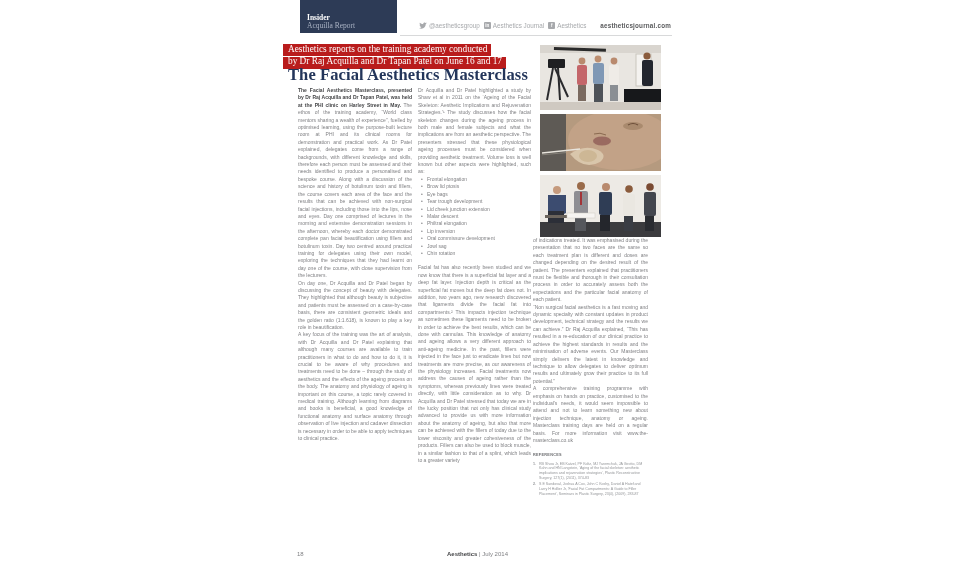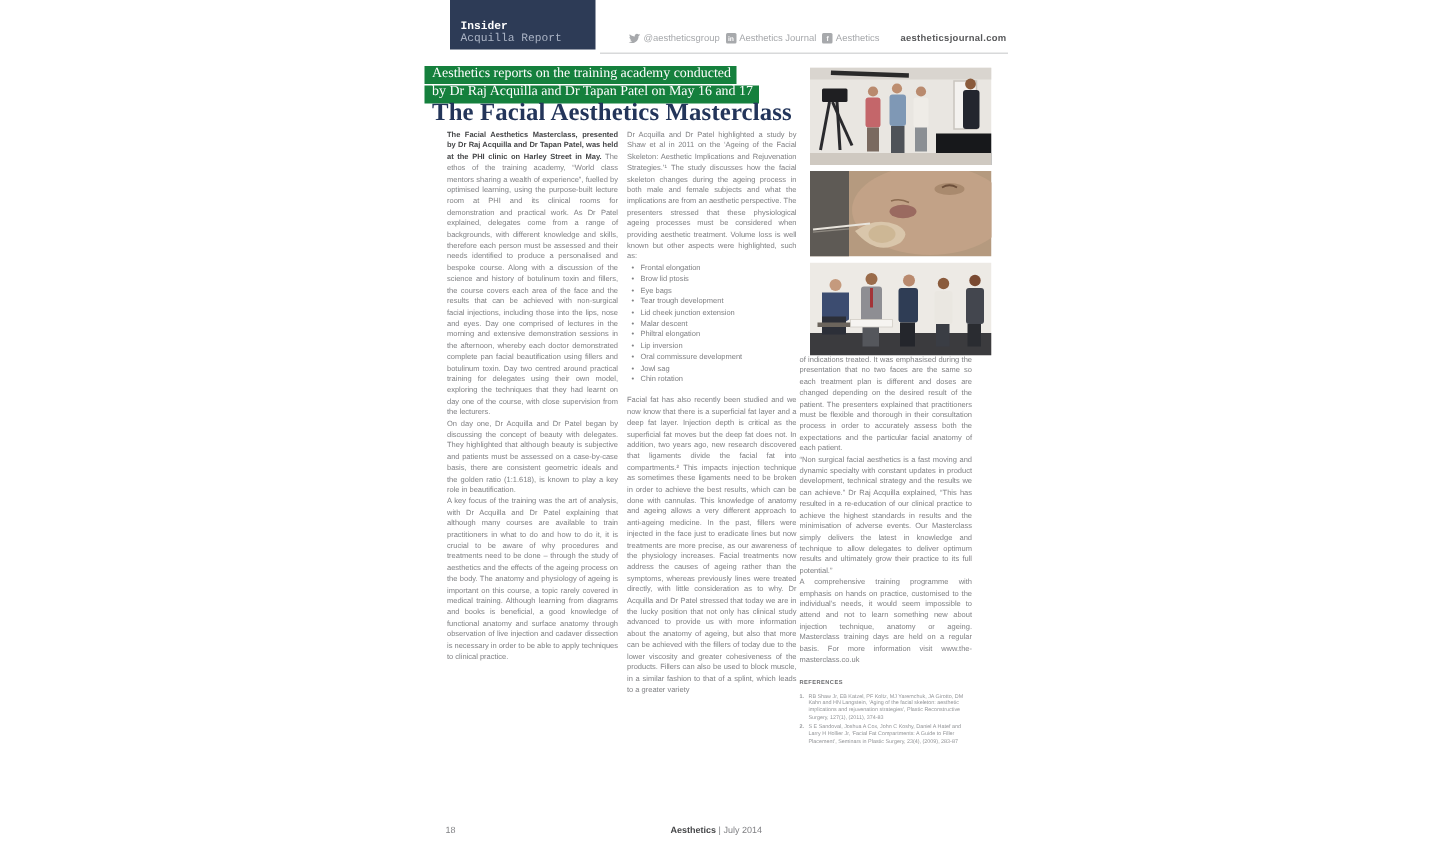--- a/index.html
+++ b/index.html
@@ -4,37 +4,37 @@
 <style>
   * { margin:0; padding:0; box-sizing:border-box; }
   html,body { width:955px; height:570px; background:#ffffff; overflow:hidden; }
   body { font-family:"Liberation Sans", sans-serif; }
 
   .page { position:absolute; left:283px; top:0; width:389px; height:570px; background:#fff; }
 
   
   .masthead-box { position:absolute; left:17px; top:0; width:97px; height:33px;
     background:#2d3b56; color:#fff; padding:14px 0 4px 7px;
-    font-family:Liberation Mono, monospace; }
+    font-family:Liberation Serif, serif; }
   .m-sec { font-size:7.5px; font-weight:bold; line-height:8px; color:#ffffff; }
   .m-sub { font-size:7.5px; line-height:8px; color:#aab3c4; }
 
   .social-row { position:absolute; top:22px; left:130px; right:1px; display:flex;
     align-items:center; justify-content:flex-end; gap:4px; font-size:6.3px; color:#a7a9ac; }
   .soc-item { display:flex; align-items:center; gap:2px; }
   .soc-sq { display:inline-block; width:7px; height:7px; background:#a7a9ac; color:#fff;
     font-size:4.5px; font-weight:bold; text-align:center; line-height:7px; border-radius:1px; }
   .tw-icon svg { display:block; }
   .website { font-weight:bold; color:#58595b; margin-left:10px; letter-spacing:0.2px; }
 
   .rule { position:absolute; top:35px; left:117px; right:0; height:1px; background:#d8d9da; }
 
   
   .kicker { position:absolute; left:0; top:44px; font-family:"Liberation Serif", serif; }
-  .kicker .strip { display:block; width:fit-content; background:#15803d; color:#fdfdfd;
+  .kicker .strip { display:block; width:fit-content; background:#b91c1c; color:#fdfdfd;
     font-size:9.3px; line-height:9.8px; padding:0.5px 4px 1.5px 5px; margin-bottom:1px; }
   .title { position:absolute; left:5px; top:65px; font-family:"Liberation Serif", serif;
     font-weight:bold; font-size:16.5px; color:#23355a; letter-spacing:0.1px; }
 
   
   .col { position:absolute; font-size:5px; line-height:7.4px; color:#808184; text-align:justify; }
   .col p { margin:0; }
   .col1 { left:15px; top:87px; width:114px; }
   .col2 { left:135px; top:87px; width:113px; }
   .col3 { left:250px; top:237px; width:115px; }
@@ -88,21 +88,21 @@
       <span class="soc-sq">f</span>
       <span>Aesthetics</span>
     </span>
     <span class="website">aestheticsjournal.com</span>
   </div>
 
   <div class="rule"></div>
 
   <div class="kicker">
     <span class="strip">Aesthetics reports on the training academy conducted</span>
-    <span class="strip">by Dr Raj Acquilla and Dr Tapan Patel on May 16 and 17</span>
+    <span class="strip">by Dr Raj Acquilla and Dr Tapan Patel on June 16 and 17</span>
   </div>
   <h1 class="title">The Facial Aesthetics Masterclass</h1>
 
   <div class="col col1">
     <p><span class="lead-bold">The Facial Aesthetics Masterclass, presented by Dr Raj Acquilla and Dr Tapan Patel, was held at the PHI clinic on Harley Street in May.</span><span> The ethos of the training academy, “World class mentors sharing a wealth of experience”, fuelled by optimised learning, using the purpose-built lecture room at PHI and its clinical rooms for demonstration and practical work. As Dr Patel explained, delegates come from a range of backgrounds, with different knowledge and skills, therefore each person must be assessed and their needs identified to produce a personalised and bespoke course. Along with a discussion of the science and history of botulinum toxin and fillers, the course covers each area of the face and the results that can be achieved with non-surgical facial injections, including those into the lips, nose and eyes. Day one comprised of lectures in the morning and extensive demonstration sessions in the afternoon, whereby each doctor demonstrated complete pan facial beautification using fillers and botulinum toxin. Day two centred around practical training for delegates using their own model, exploring the techniques that they had learnt on day one of the course, with close supervision from the lecturers.</span></p>
     <p>On day one, Dr Acquilla and Dr Patel began by discussing the concept of beauty with delegates. They highlighted that although beauty is subjective and patients must be assessed on a case-by-case basis, there are consistent geometric ideals and the golden ratio (1:1.618), is known to play a key role in beautification.</p>
     <p>A key focus of the training was the art of analysis, with Dr Acquilla and Dr Patel explaining that although many courses are available to train practitioners in what to do and how to do it, it is crucial to be aware of why procedures and treatments need to be done – through the study of aesthetics and the effects of the ageing process on the body. The anatomy and physiology of ageing is important on this course, a topic rarely covered in medical training. Although learning from diagrams and books is beneficial, a good knowledge of functional anatomy and surface anatomy through observation of live injection and cadaver dissection is necessary in order to be able to apply techniques to clinical practice.</p>
   </div>
 
   <div class="col col2">

